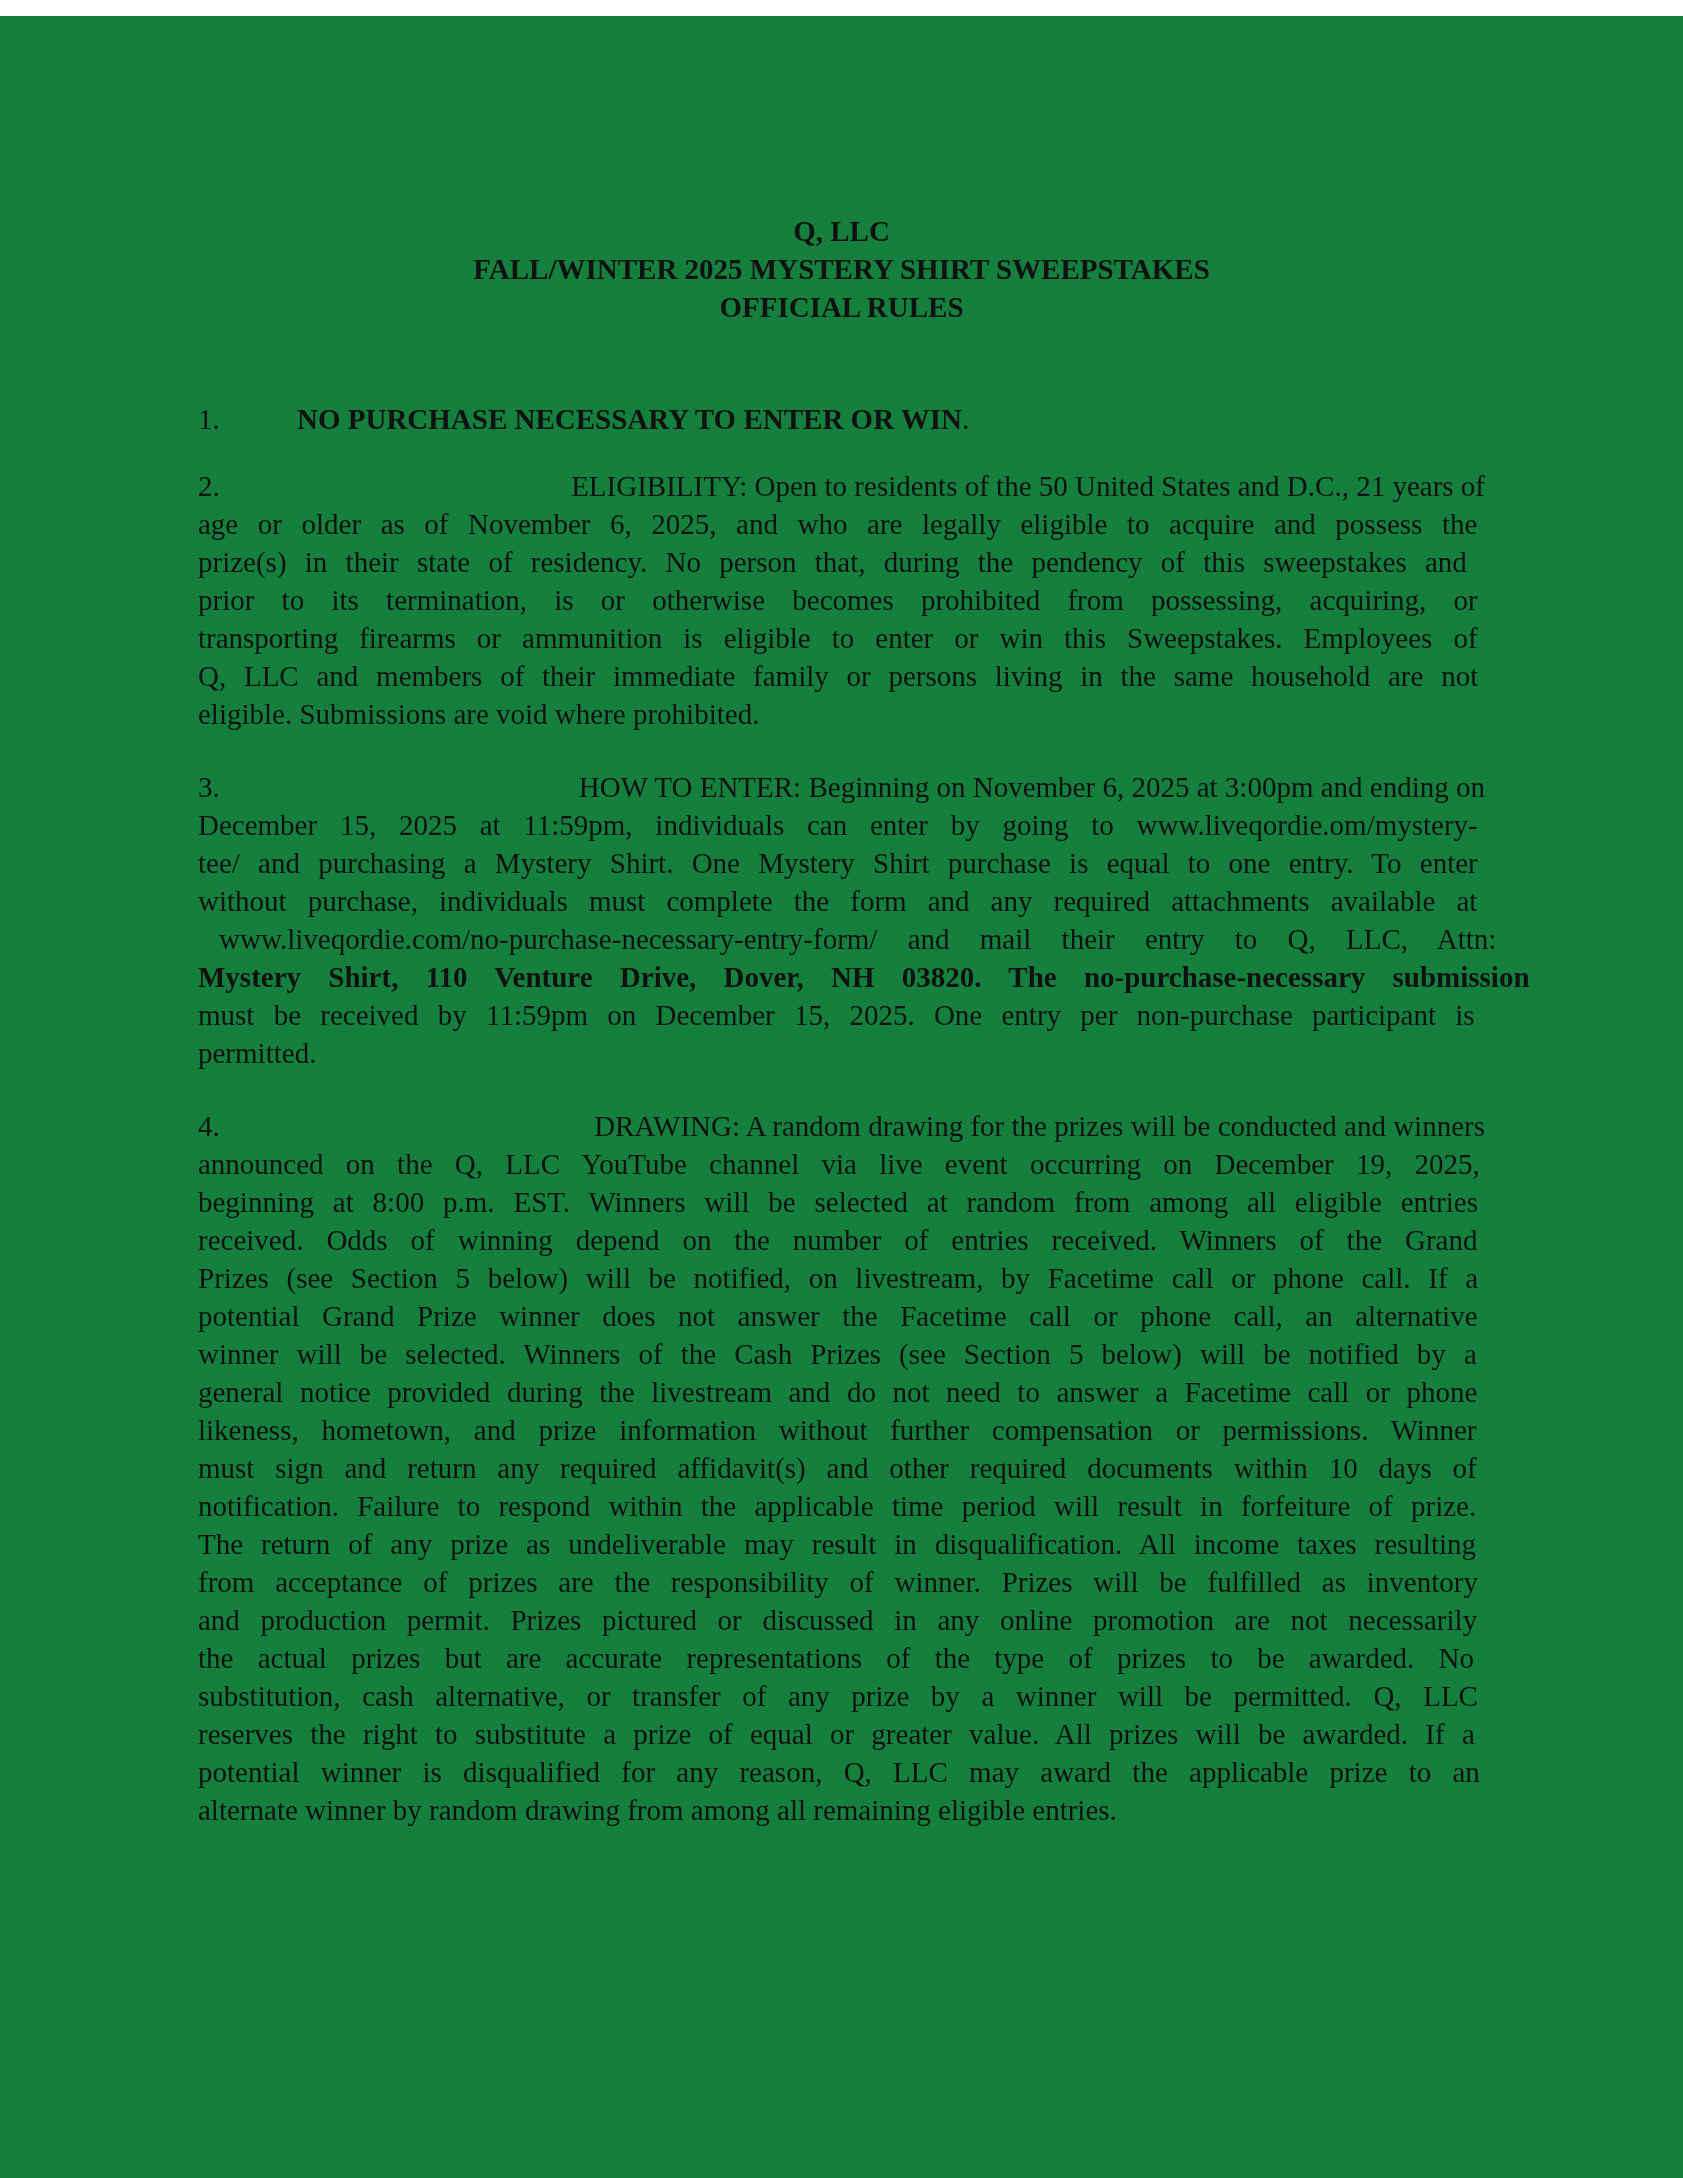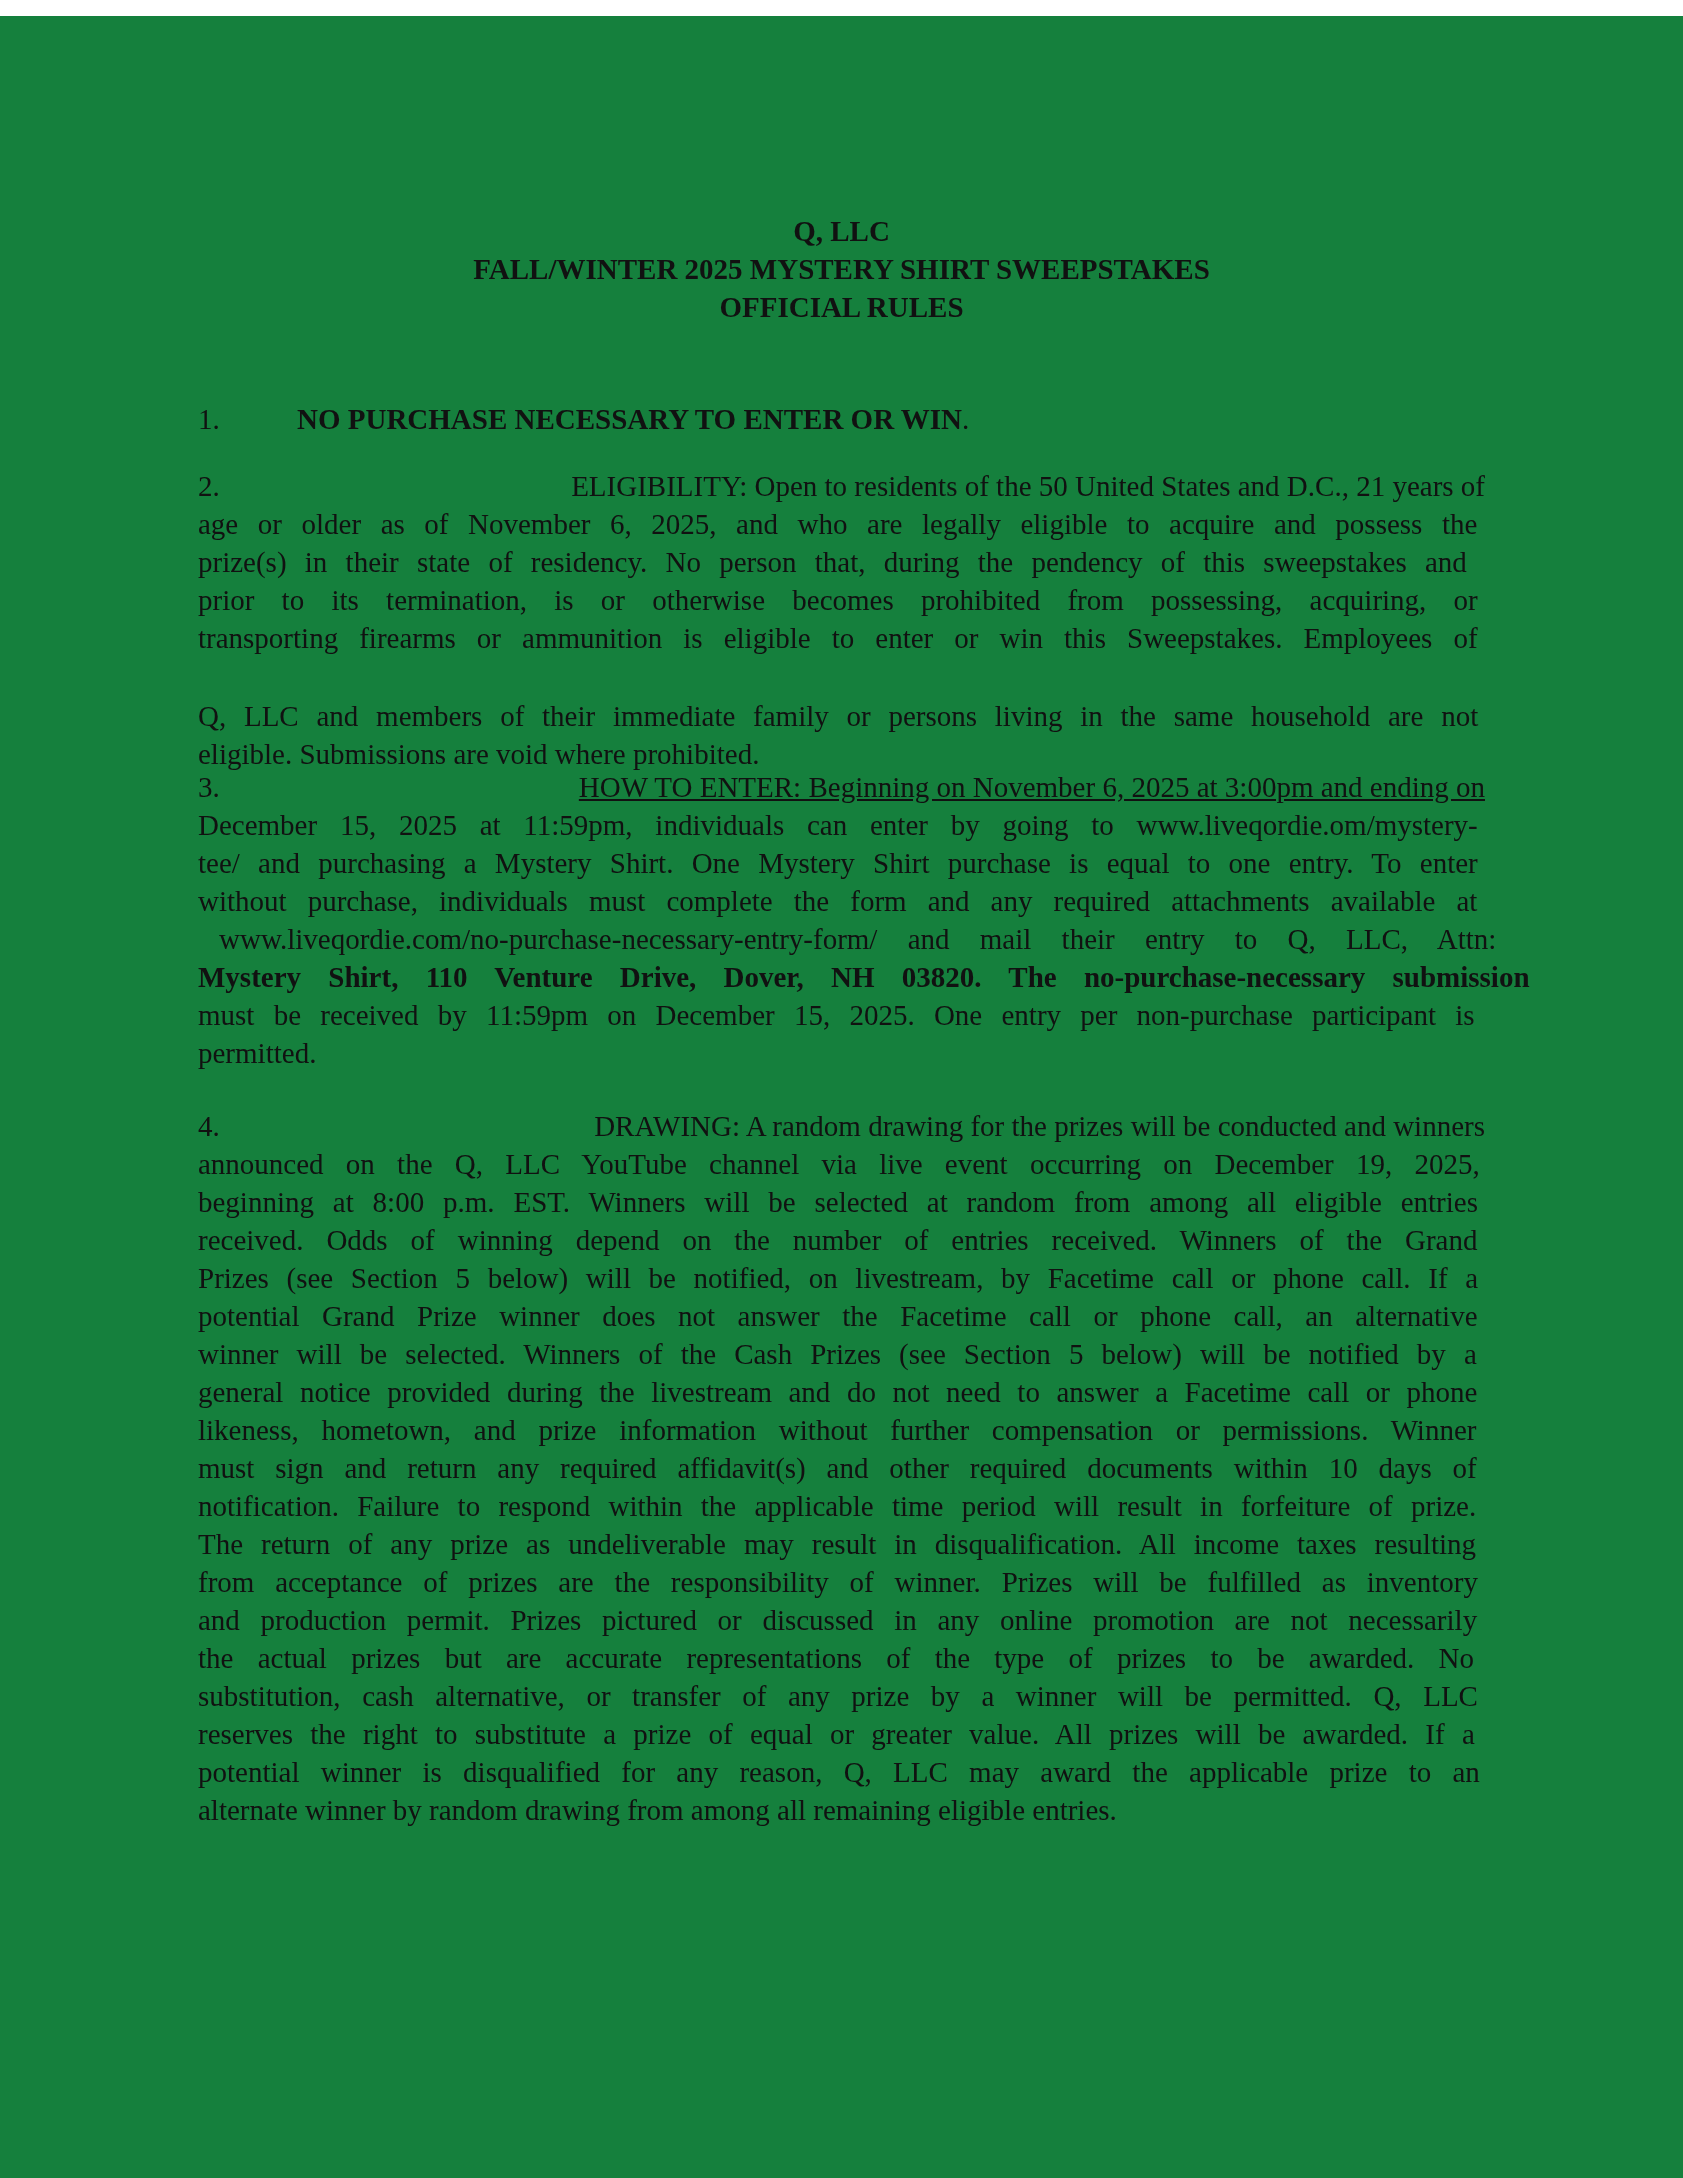--- a/index.html
+++ b/index.html
@@ -40,28 +40,28 @@
 
   <div class="body" id="s2">
     <span class="line jline">
         <span class="num">2.</span>
         <span class="first-text" style="flex: 0 0 auto; text-align: left; text-align-last: left; white-space: nowrap; display: inline-block; word-spacing: 0px;">ELIGIBILITY: Open to residents of the 50 United States and D.C., 21 years of</span>
       </span>
     <span class="line" style="white-space: nowrap; display: block; word-spacing: 12.3px; text-align: left; text-align-last: left; flex: 0 0 auto;">age or older as of November 6, 2025, and who are legally eligible to acquire and possess the</span>
     <span class="line" style="white-space: nowrap; display: block; word-spacing: 11px; text-align: left; text-align-last: left; flex: 0 0 auto;">prize(s) in their state of residency.  No person that, during the pendency of this sweepstakes and</span>
     <span class="line" style="white-space: nowrap; display: block; word-spacing: 20px; text-align: left; text-align-last: left; flex: 0 0 auto;">prior to its termination, is or otherwise becomes prohibited from possessing, acquiring, or</span>
     <span class="line" style="white-space: nowrap; display: block; word-spacing: 13.8px; text-align: left; text-align-last: left; flex: 0 0 auto;">transporting firearms or ammunition is eligible to enter or win this Sweepstakes. Employees of</span>
-    <span class="line" style="white-space: nowrap; display: block; word-spacing: 10.5px; text-align: right; text-align-last: left; flex: 0 0 auto; margin-top: 40px;">Q, LLC and members of their immediate family or persons living in the same household are not</span>
+    <span class="line" style="white-space: nowrap; display: block; word-spacing: 10.5px; text-align: right; text-align-last: left; flex: 0 0 auto;">Q, LLC and members of their immediate family or persons living in the same household are not</span>
     <span class="line last">eligible. Submissions are void where prohibited.</span>
   </div>
 
   <div class="body" id="s3">
     <span class="line jline">
         <span class="num">3.</span>
-        <span style="flex: 0 0 auto; text-align: left; text-align-last: left; white-space: nowrap; display: inline-block; word-spacing: 0px; text-decoration: underline;">HOW TO ENTER: Beginning on November 6, 2025 at 3:00pm and ending on</span>
+        <span style="flex: 0 0 auto; text-align: left; text-align-last: left; white-space: nowrap; display: inline-block; word-spacing: 0px;">HOW TO ENTER: Beginning on November 6, 2025 at 3:00pm and ending on</span>
       </span>
     <span class="line" style="white-space: nowrap; display: block; word-spacing: 15.5px; text-align: left; text-align-last: left; flex: 0 0 auto;">December 15, 2025 at 11:59pm, individuals can enter by going to www.liveqordie.om/mystery-</span>
     <span class="line" style="white-space: nowrap; display: block; word-spacing: 11px; text-align: left; text-align-last: left; flex: 0 0 auto;">tee/ and purchasing a Mystery Shirt. One Mystery Shirt purchase is equal to one entry. To enter</span>
     <span class="line" style="white-space: nowrap; display: block; word-spacing: 13.8px; text-align: center; text-align-last: left; flex: 0 0 auto;">without purchase, individuals must complete the form and any required attachments available at</span>
     <span class="line" style="white-space: nowrap; display: block; word-spacing: 23px; text-align: center; text-align-last: left; flex: 0 0 auto; margin-left: 21px;">www.liveqordie.com/no-purchase-necessary-entry-form/ and mail their entry to Q, LLC, Attn:</span>
     <span class="line" style="white-space: nowrap; display: block; word-spacing: 20px; text-align: left; text-align-last: left; flex: 0 0 auto; font-weight: bold;">Mystery Shirt, 110 Venture Drive, Dover, NH 03820. The no-purchase-necessary submission</span>
     <span class="line" style="white-space: nowrap; display: block; word-spacing: 12px; text-align: left; text-align-last: left; flex: 0 0 auto;">must be received by 11:59pm on December 15, 2025. One entry per non-purchase participant is</span>
     <span class="line last">permitted.</span>
   </div>
 

